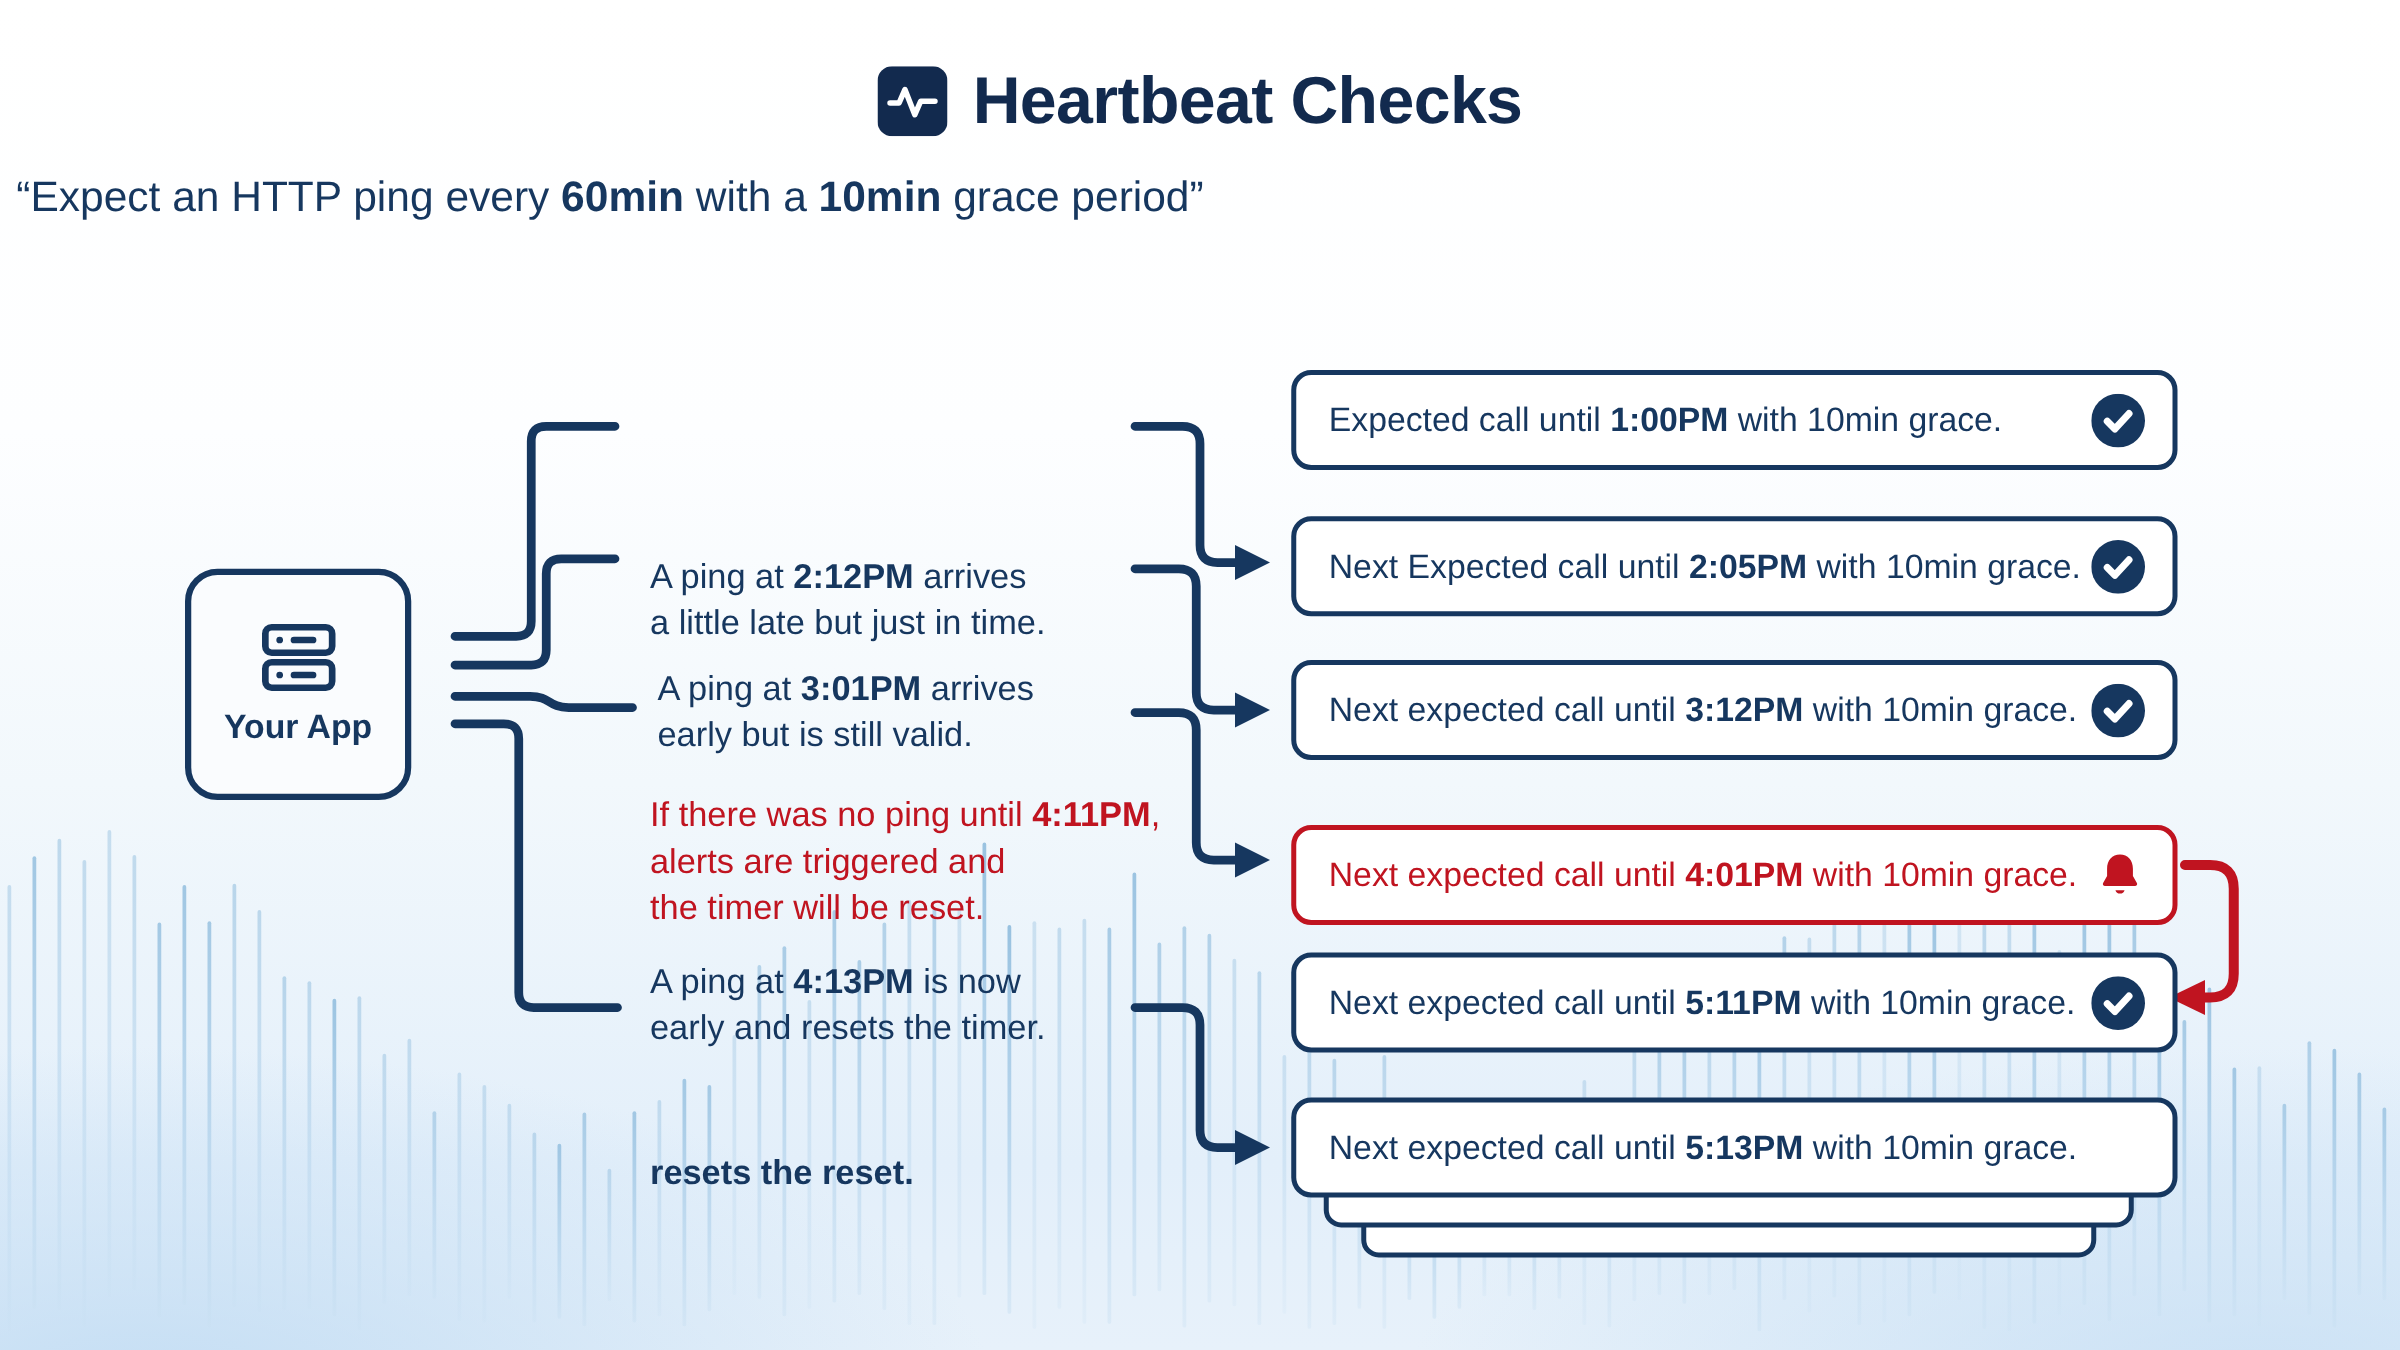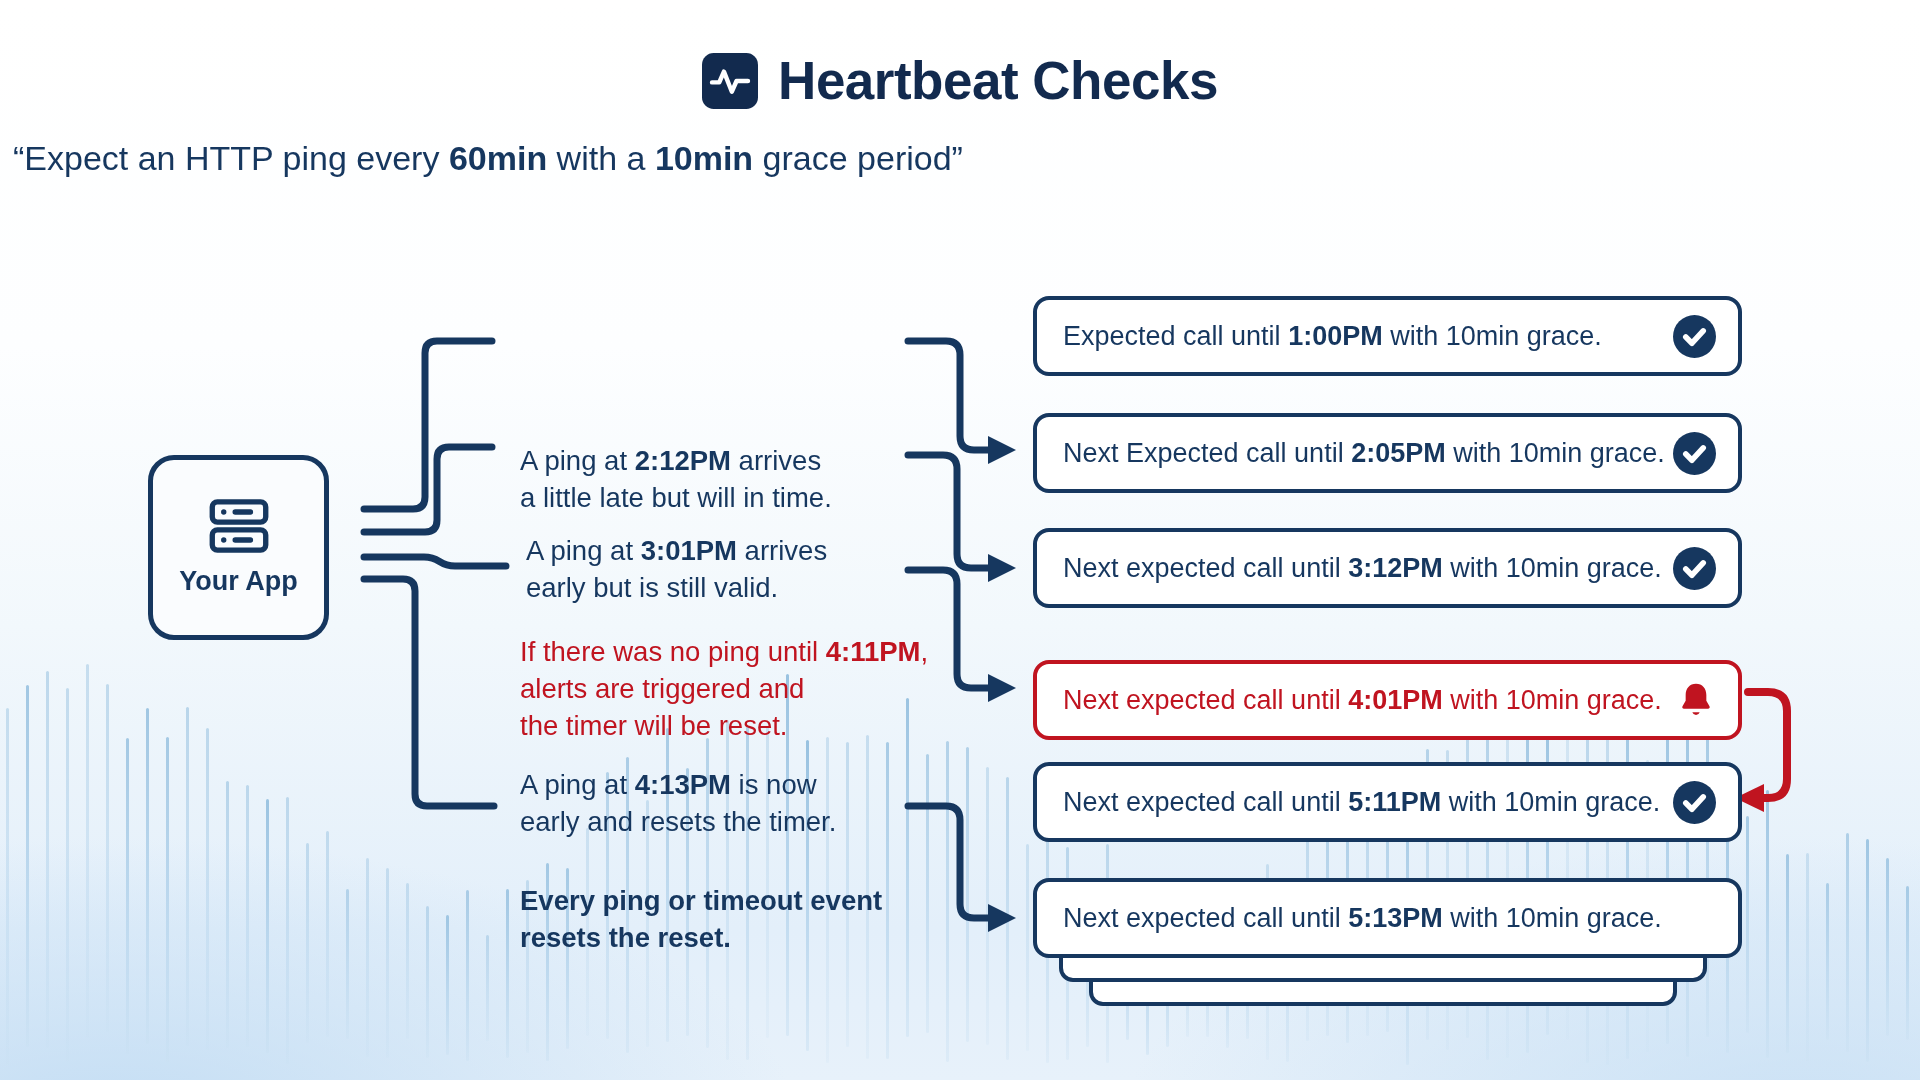--- a/index.html
+++ b/index.html
@@ -198,25 +198,25 @@
     <span style="display:flex;">
       <svg width="62" height="56" viewBox="0 0 24 22" fill="none" stroke="var(--navy)" stroke-width="2.1" stroke-linecap="round" stroke-linejoin="round">
         <rect x="1.5" y="1.5" width="21" height="8" rx="2"></rect>
         <rect x="1.5" y="12.5" width="21" height="8" rx="2"></rect>
         <path d="M6 5.5h.01M10.5 5.5h6M6 16.5h.01M10.5 16.5h6"></path>
       </svg>
     </span>
     <span class="app-label">Your App</span>
   </div>
 
-  <div class="note n2"><span>A ping at </span><b>2:12PM</b><span> arrives</span><br><span>a little late but will in time.</span></div>
+  <div class="note n2"><span>A ping at </span><b>2:12PM</b><span> arrives</span><br><span>a little late but just in time.</span></div>
   <div class="note n3"><span>A ping at </span><b>3:01PM</b><span> arrives</span><br><span>early but is still valid.</span></div>
   <div class="note n4 alert"><span>If there was no ping until </span><b>4:11PM</b><span>,</span><br><span>alerts are triggered and</span><br><span>the timer will be reset.</span></div>
   <div class="note n5"><span>A ping at </span><b>4:13PM</b><span> is now</span><br><span>early and resets the timer.</span></div>
-  <div class="note n6 strong"><b>Every ping or timeout event</b><br><b>resets the reset.</b></div>
+  <div class="note n6 strong"><br><b>resets the reset.</b></div>
 
   <div class="sbox b1">
     <span><span>Expected call until </span><b>1:00PM</b><span> with 10min grace.</span></span>
     <span class="status-icon">
       <svg width="43" height="43" viewBox="0 0 42 42">
           <circle cx="21" cy="21" r="21" fill="var(--navy)"></circle>
       <path d="M12.5 21.5 L18.5 27.5 L29.5 15.5" stroke="#fff" stroke-width="5.5" fill="none" stroke-linecap="round" stroke-linejoin="round"></path>
         </svg>
     </span>
   </div>

